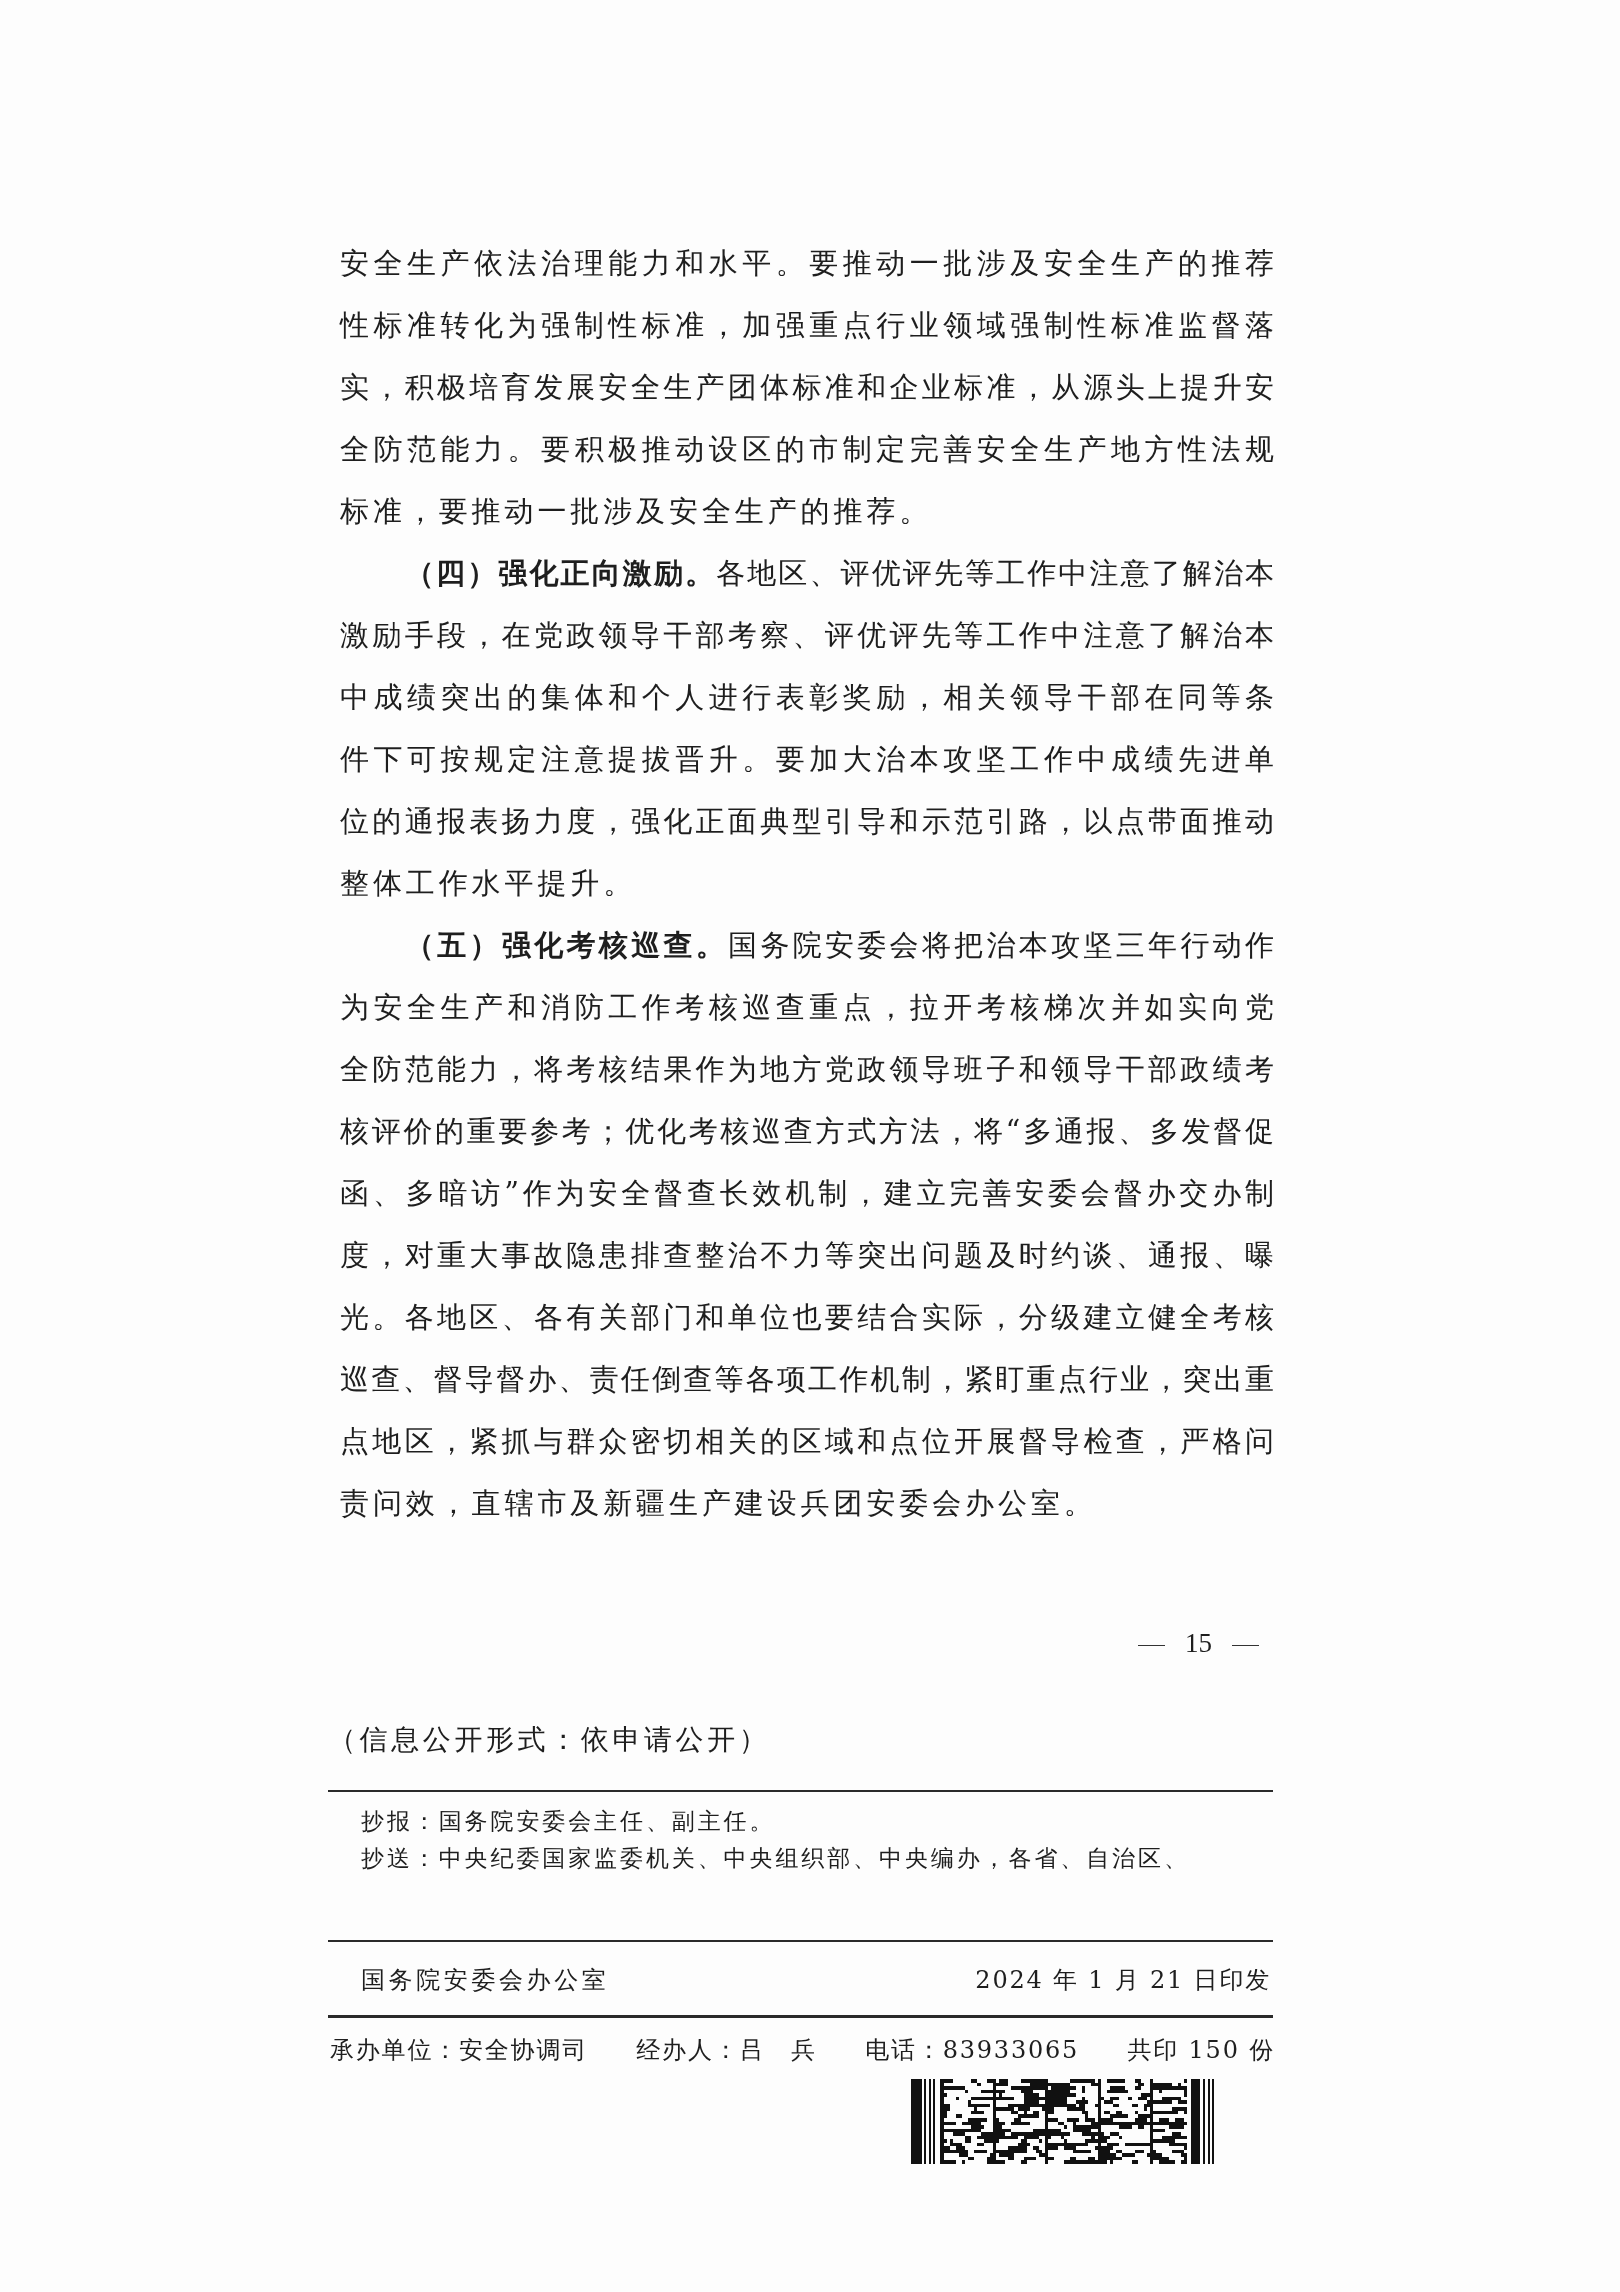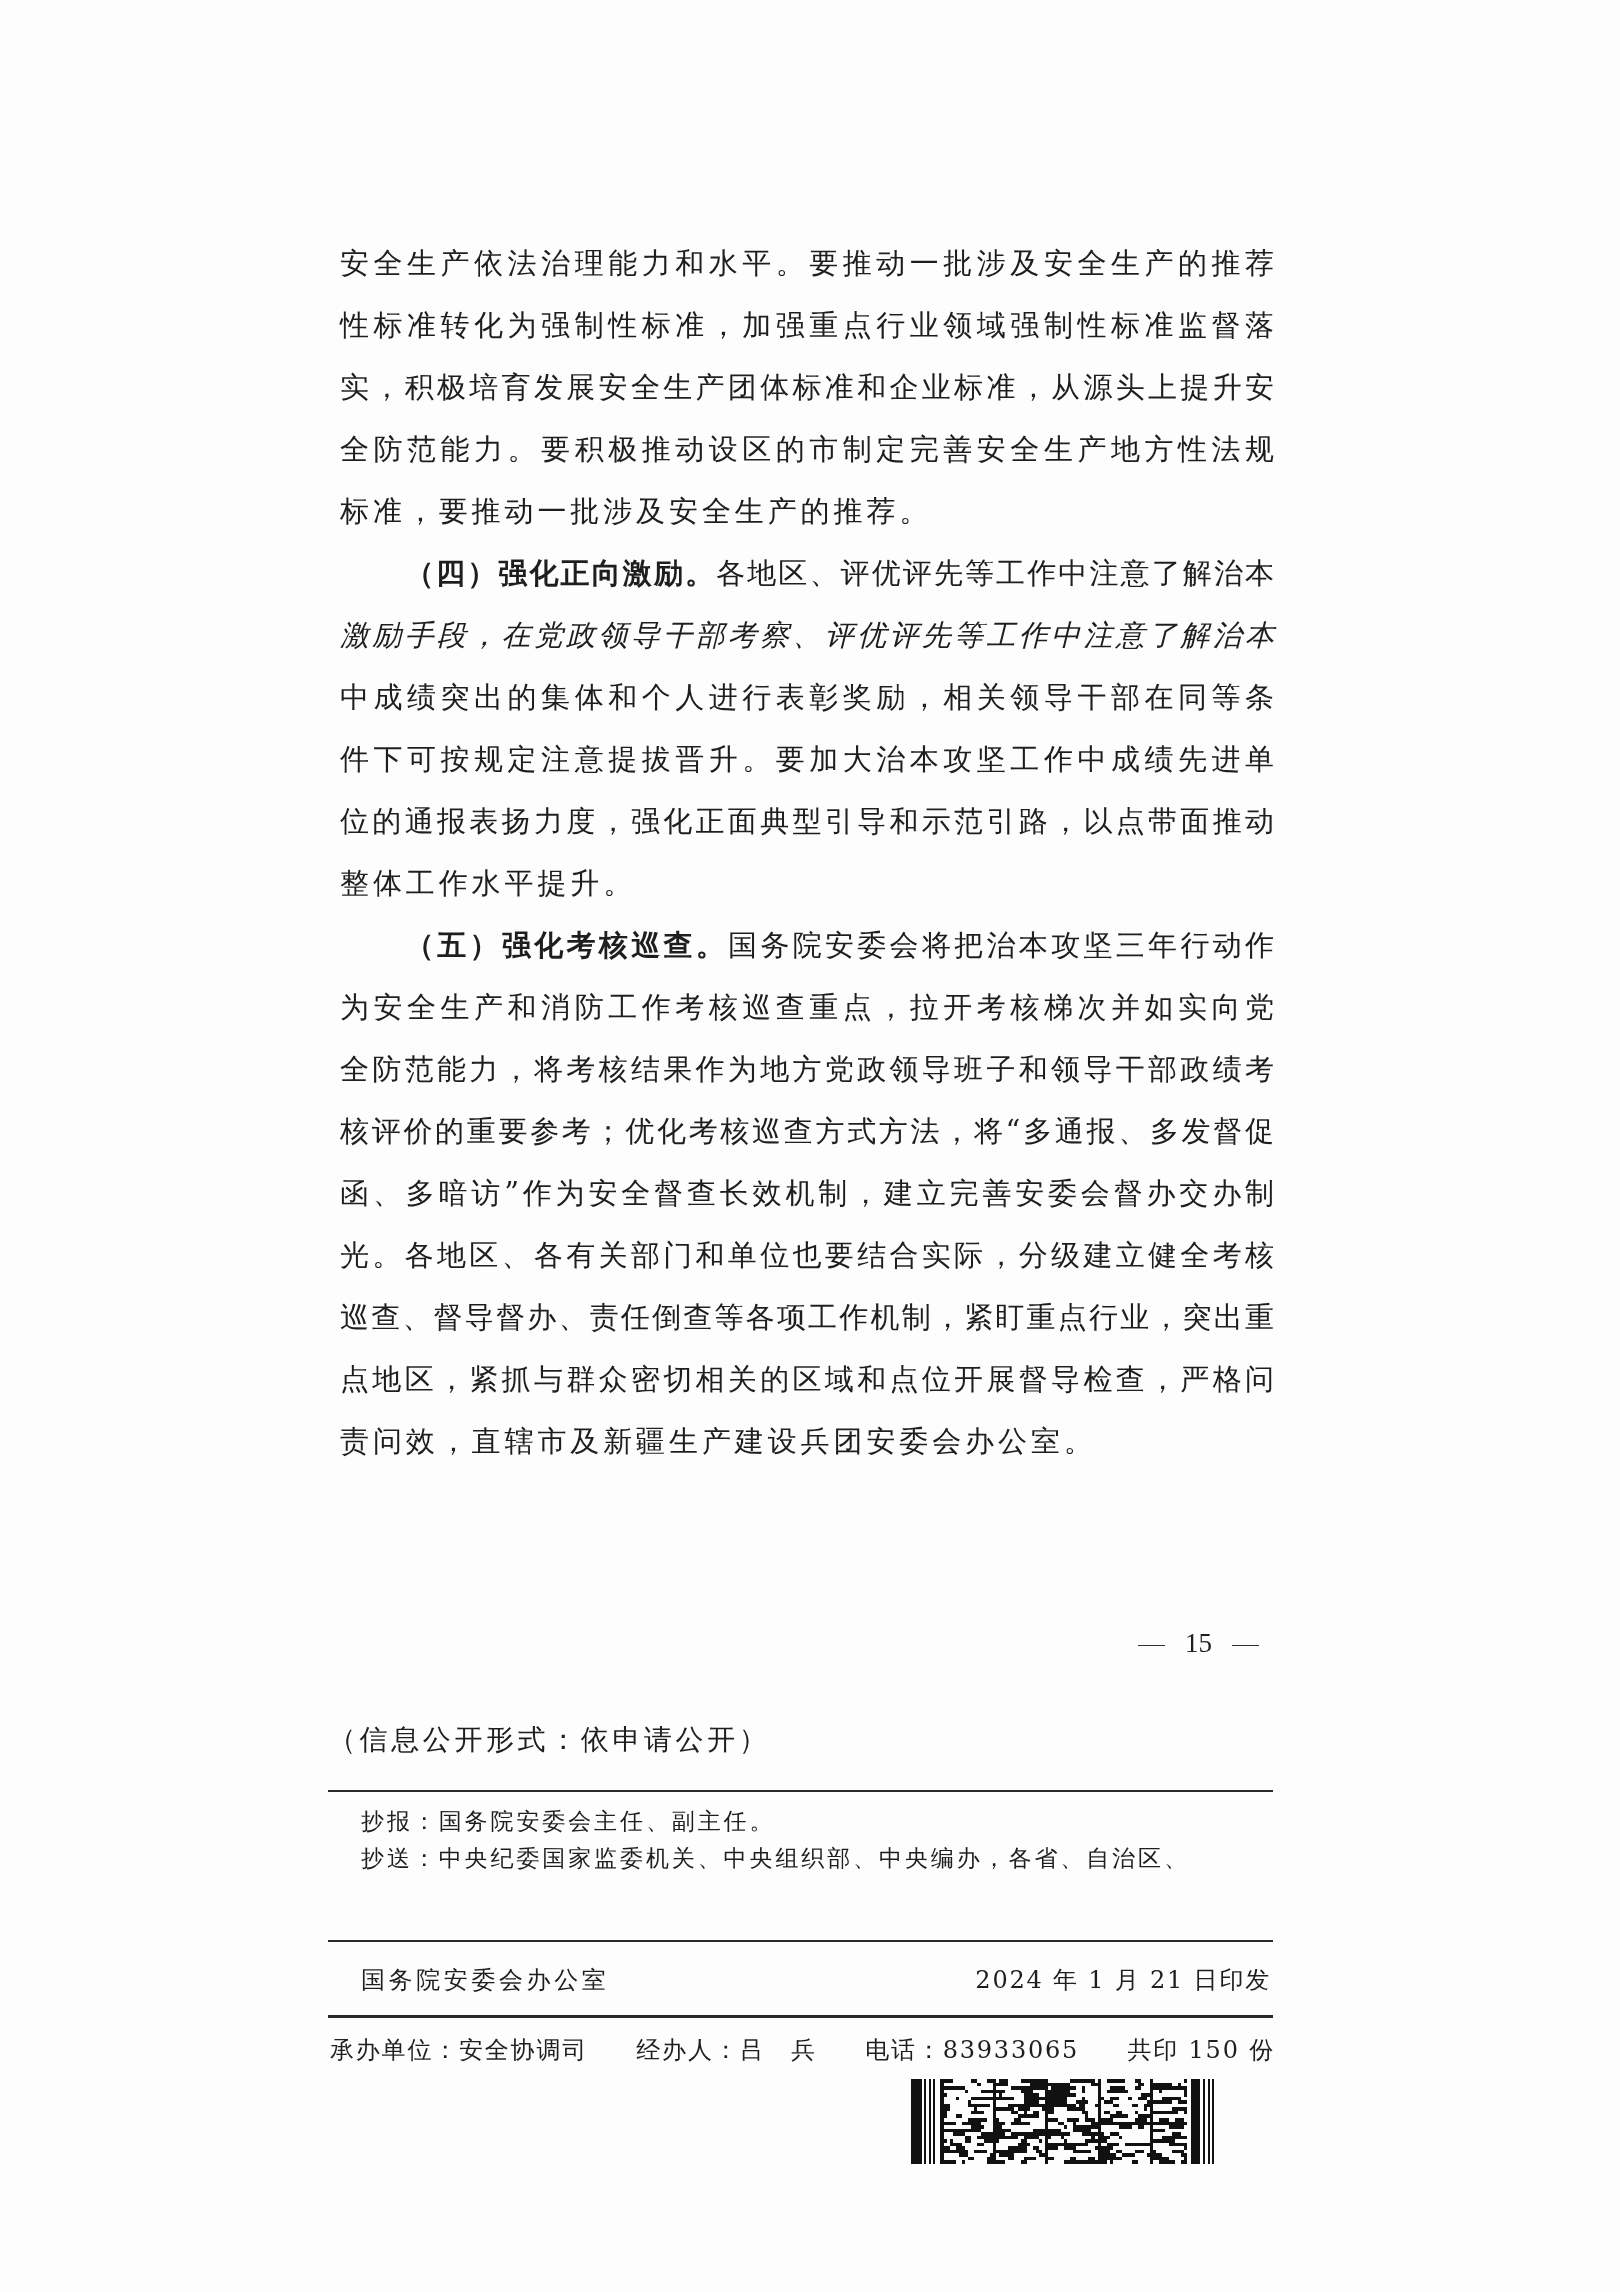--- a/index.html
+++ b/index.html
@@ -39,30 +39,31 @@
 
 <div class="page">
 
   <div class="body-text" id="body-text">
       <div class="line" style="letter-spacing: 0px;"><span>安全生产依法治理能力和水平。要推动一批涉及安全生产的推荐</span></div>
       <div class="line" style="letter-spacing: 0px;"><span>性标准转化为强制性标准，加强重点行业领域强制性标准监督落</span></div>
       <div class="line" style="letter-spacing: 0px;"><span>实，积极培育发展安全生产团体标准和企业标准，从源头上提升安</span></div>
       <div class="line" style="letter-spacing: 0px;"><span>全防范能力。要积极推动设区的市制定完善安全生产地方性法规</span></div>
       <div class="line last"><span>标准，要推动一批涉及安全生产的推荐。</span></div>
       <div class="line indent" style="letter-spacing: 0px;"><span class="hd">（四）强化正向激励。</span><span>各地区、评优评先等工作中注意了解治本</span></div>
-      <div class="line" style="letter-spacing: 0px; font-style: italic;"><span>激励手段，在党政领导干部考察、评优评先等工作中注意了解治本</span></div>
+      <div class="line" style="letter-spacing: 0px;"><span>激励手段，在党政领导干部考察、评优评先等工作中注意了解治本</span></div>
       <div class="line" style="letter-spacing: 0px;"><span>中成绩突出的集体和个人进行表彰奖励，相关领导干部在同等条</span></div>
       <div class="line" style="letter-spacing: 0px;"><span>件下可按规定注意提拔晋升。要加大治本攻坚工作中成绩先进单</span></div>
       <div class="line" style="letter-spacing: 0px;"><span>位的通报表扬力度，强化正面典型引导和示范引路，以点带面推动</span></div>
       <div class="line last"><span>整体工作水平提升。</span></div>
       <div class="line indent" style="letter-spacing: 0px;"><span class="hd">（五）强化考核巡查。</span><span>国务院安委会将把治本攻坚三年行动作</span></div>
       <div class="line" style="letter-spacing: 0px;"><span>为安全生产和消防工作考核巡查重点，拉开考核梯次并如实向党</span></div>
       <div class="line" style="letter-spacing: 0px;"><span>全防范能力，将考核结果作为地方党政领导班子和领导干部政绩考</span></div>
       <div class="line" style="letter-spacing: 0px;"><span>核评价的重要参考；优化考核巡查方式方法，将“多通报、多发督促</span></div>
       <div class="line" style="letter-spacing: 0px;"><span>函、多暗访”作为安全督查长效机制，建立完善安委会督办交办制</span></div>
+      <div class="line" style="letter-spacing: 0px;"><span>度，对重大事故隐患排查整治不力等突出问题及时约谈、通报、曝</span></div>
       <div class="line" style="letter-spacing: 0px;"><span>光。各地区、各有关部门和单位也要结合实际，分级建立健全考核</span></div>
       <div class="line" style="letter-spacing: 0px;"><span>巡查、督导督办、责任倒查等各项工作机制，紧盯重点行业，突出重</span></div>
       <div class="line" style="letter-spacing: 0px;"><span>点地区，紧抓与群众密切相关的区域和点位开展督导检查，严格问</span></div>
       <div class="line last"><span>责问效，直辖市及新疆生产建设兵团安委会办公室。</span></div>
     </div>
 
   <div class="page-num">
     <span class="dash"></span><span>15</span><span class="dash"></span>
   </div>
 

